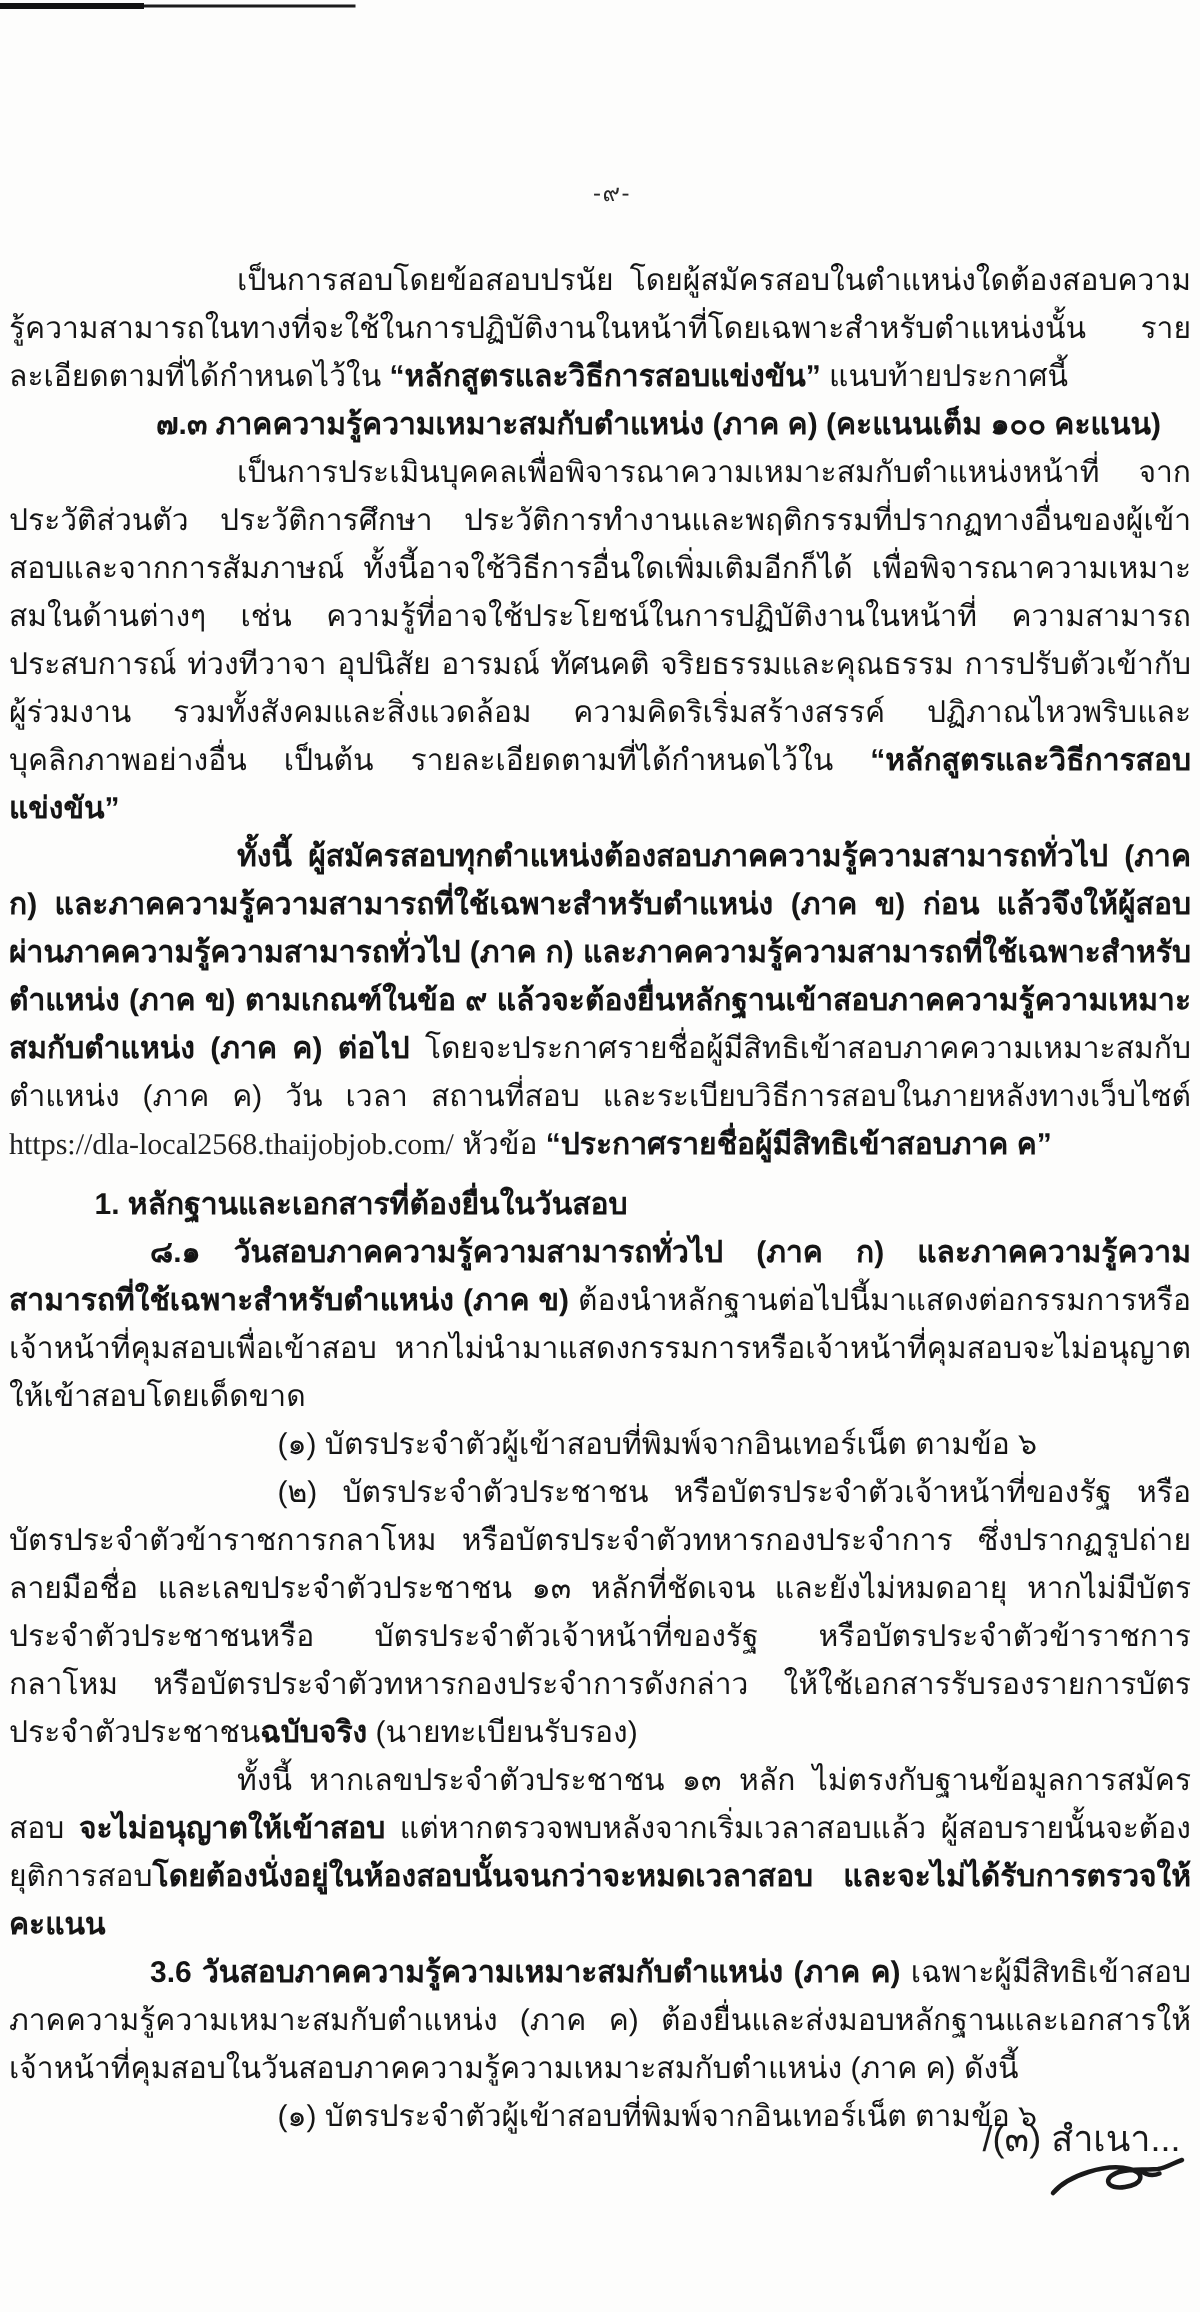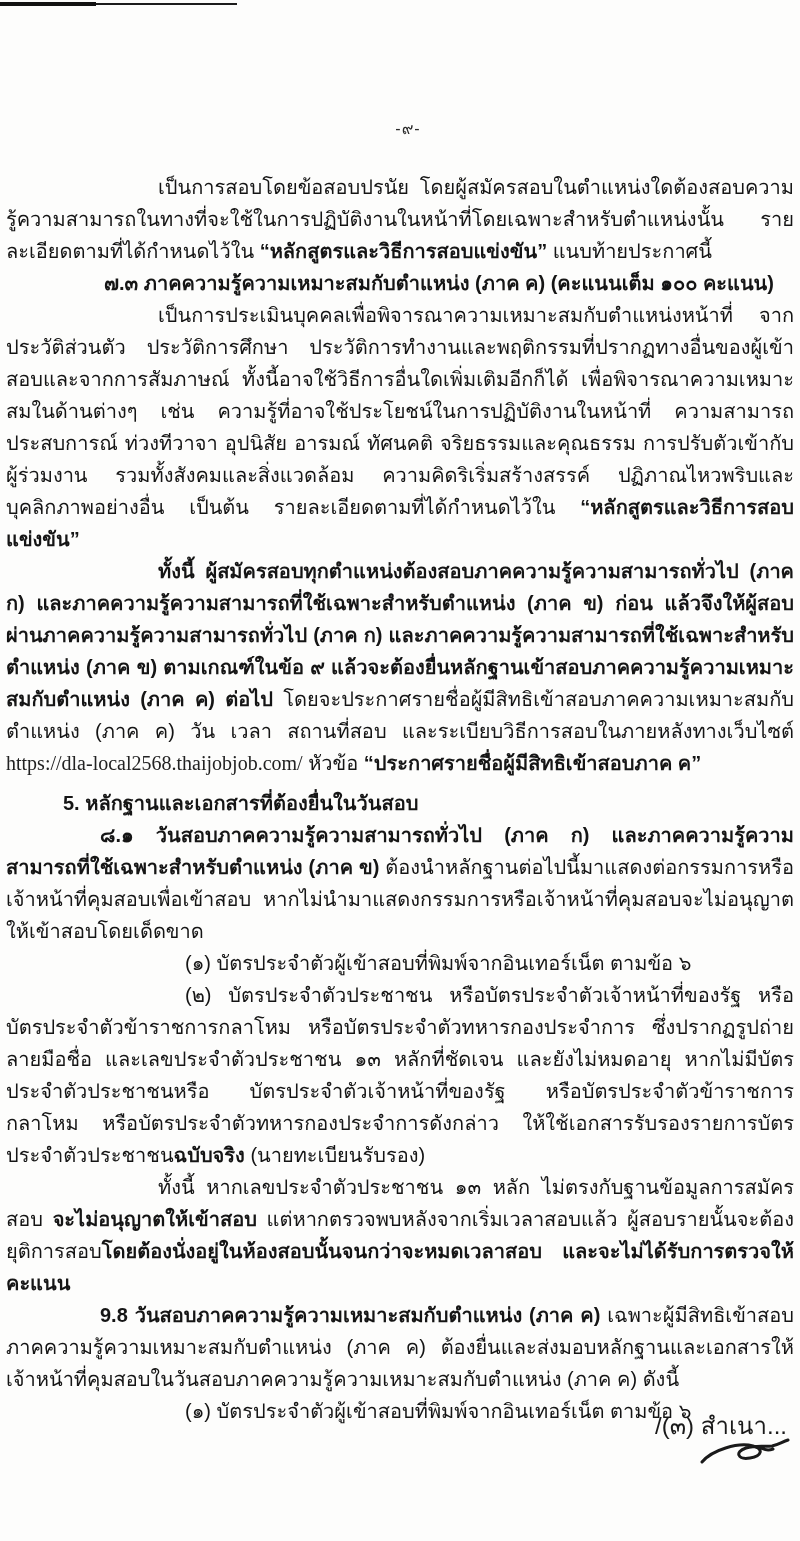--- a/index.html
+++ b/index.html
@@ -98,32 +98,32 @@
 
 
     <p class="para"><span>เป็นการสอบโดยข้อสอบปรนัย โดยผู้สมัครสอบในตำแหน่งใดต้องสอบความรู้ความสามารถในทางที่จะใช้ในการปฏิบัติงานในหน้าที่โดยเฉพาะสำหรับตำแหน่งนั้น รายละเอียดตามที่ได้กำหนดไว้ใน </span><span class="b">“หลักสูตรและวิธีการสอบแข่งขัน”</span><span> แนบท้ายประกาศนี้</span></p>
 
     <p class="h-sub"><span>๗.๓ ภาคความรู้ความเหมาะสมกับตำแหน่ง (ภาค ค) (คะแนนเต็ม ๑๐๐ คะแนน)</span></p>
 
     <p class="para"><span>เป็นการประเมินบุคคลเพื่อพิจารณาความเหมาะสมกับตำแหน่งหน้าที่ จากประวัติส่วนตัว ประวัติการศึกษา ประวัติการทำงานและพฤติกรรมที่ปรากฏทางอื่นของผู้เข้าสอบและจากการสัมภาษณ์ ทั้งนี้อาจใช้วิธีการอื่นใดเพิ่มเติมอีกก็ได้ เพื่อพิจารณาความเหมาะสมในด้านต่างๆ เช่น ความรู้ที่อาจใช้ประโยชน์ในการปฏิบัติงานในหน้าที่ ความสามารถ ประสบการณ์ ท่วงทีวาจา อุปนิสัย อารมณ์ ทัศนคติ จริยธรรมและคุณธรรม การปรับตัวเข้ากับผู้ร่วมงาน รวมทั้งสังคมและสิ่งแวดล้อม ความคิดริเริ่มสร้างสรรค์ ปฏิภาณไหวพริบและบุคลิกภาพอย่างอื่น เป็นต้น รายละเอียดตามที่ได้กำหนดไว้ใน </span><span class="b">“หลักสูตรและวิธีการสอบแข่งขัน”</span></p>
 
     <p class="para"><span class="b">ทั้งนี้ ผู้สมัครสอบทุกตำแหน่งต้องสอบภาคความรู้ความสามารถทั่วไป (ภาค ก) และภาคความรู้ความสามารถที่ใช้เฉพาะสำหรับตำแหน่ง (ภาค ข) ก่อน แล้วจึงให้ผู้สอบผ่านภาคความรู้ความสามารถทั่วไป (ภาค ก) และภาคความรู้ความสามารถที่ใช้เฉพาะสำหรับตำแหน่ง (ภาค ข) ตามเกณฑ์ในข้อ ๙ แล้วจะต้องยื่นหลักฐานเข้าสอบภาคความรู้ความเหมาะสมกับตำแหน่ง (ภาค ค) ต่อไป </span><span>โดยจะประกาศรายชื่อผู้มีสิทธิเข้าสอบภาคความเหมาะสมกับตำแหน่ง (ภาค ค) วัน เวลา สถานที่สอบ และระเบียบวิธีการสอบในภายหลังทางเว็บไซต์ </span><span class="url">https://dla-local2568.thaijobjob.com/</span><span> หัวข้อ </span><span class="b">“ประกาศรายชื่อผู้มีสิทธิเข้าสอบภาค ค”</span></p>
 
-    <p class="h8"><span>5. หลักฐานและเอกสารที่ต้องยื่นในวันสอบ</span></p>
+    <p class="h8"><span>1. หลักฐานและเอกสารที่ต้องยื่นในวันสอบ</span></p>
 
     <p class="para81"><span class="b">๘.๑ วันสอบภาคความรู้ความสามารถทั่วไป (ภาค ก) และภาคความรู้ความสามารถที่ใช้เฉพาะสำหรับตำแหน่ง (ภาค ข) </span><span>ต้องนำหลักฐานต่อไปนี้มาแสดงต่อกรรมการหรือเจ้าหน้าที่คุมสอบเพื่อเข้าสอบ หากไม่นำมาแสดงกรรมการหรือเจ้าหน้าที่คุมสอบจะไม่อนุญาตให้เข้าสอบโดยเด็ดขาด</span></p>
 
     <p class="item"><span>(๑) บัตรประจำตัวผู้เข้าสอบที่พิมพ์จากอินเทอร์เน็ต ตามข้อ ๖</span></p>
 
     <p class="item"><span>(๒) บัตรประจำตัวประชาชน หรือบัตรประจำตัวเจ้าหน้าที่ของรัฐ หรือบัตรประจำตัวข้าราชการกลาโหม หรือบัตรประจำตัวทหารกองประจำการ ซึ่งปรากฏรูปถ่าย ลายมือชื่อ และเลขประจำตัวประชาชน ๑๓ หลักที่ชัดเจน และยังไม่หมดอายุ หากไม่มีบัตรประจำตัวประชาชนหรือ บัตรประจำตัวเจ้าหน้าที่ของรัฐ หรือบัตรประจำตัวข้าราชการกลาโหม หรือบัตรประจำตัวทหารกองประจำการดังกล่าว ให้ใช้เอกสารรับรองรายการบัตรประจำตัวประชาชน</span><span class="b">ฉบับจริง</span><span> (นายทะเบียนรับรอง)</span></p>
 
     <p class="para"><span>ทั้งนี้ หากเลขประจำตัวประชาชน ๑๓ หลัก ไม่ตรงกับฐานข้อมูลการสมัครสอบ </span><span class="b">จะไม่อนุญาตให้เข้าสอบ </span><span>แต่หากตรวจพบหลังจากเริ่มเวลาสอบแล้ว ผู้สอบรายนั้นจะต้องยุติการสอบ</span><span class="b">โดยต้องนั่งอยู่ในห้องสอบนั้นจนกว่าจะหมดเวลาสอบ และจะไม่ได้รับการตรวจให้คะแนน</span></p>
 
 
-    <p class="para81"><span class="b">9.8 วันสอบภาคความรู้ความเหมาะสมกับตำแหน่ง (ภาค ค) </span><span>เฉพาะผู้มีสิทธิเข้าสอบภาคความรู้ความเหมาะสมกับตำแหน่ง (ภาค ค) ต้องยื่นและส่งมอบหลักฐานและเอกสารให้เจ้าหน้าที่คุมสอบในวันสอบภาคความรู้ความเหมาะสมกับตำแหน่ง (ภาค ค) ดังนี้</span></p>
+    <p class="para81"><span class="b">3.6 วันสอบภาคความรู้ความเหมาะสมกับตำแหน่ง (ภาค ค) </span><span>เฉพาะผู้มีสิทธิเข้าสอบภาคความรู้ความเหมาะสมกับตำแหน่ง (ภาค ค) ต้องยื่นและส่งมอบหลักฐานและเอกสารให้เจ้าหน้าที่คุมสอบในวันสอบภาคความรู้ความเหมาะสมกับตำแหน่ง (ภาค ค) ดังนี้</span></p>
 
     <p class="item"><span>(๑) บัตรประจำตัวผู้เข้าสอบที่พิมพ์จากอินเทอร์เน็ต ตามข้อ ๖</span></p>
 
   </div>
 
   <div class="continuation-note">/(๓) สำเนา...</div>
 
   <svg class="signature" width="100" height="40" viewBox="0 0 100 40">
     <path d="M4,28 C 14,16 40,8 55,12 C 66,15 64,22 52,24 C 40,26 36,18 48,14 C 58,11 66,13 74,12 C 80,11 84,8 90,6 M62,13 C 66,16 70,17 75,15" fill="none" stroke="#1a1a1a" stroke-width="3" stroke-linecap="round"></path>
   </svg>

